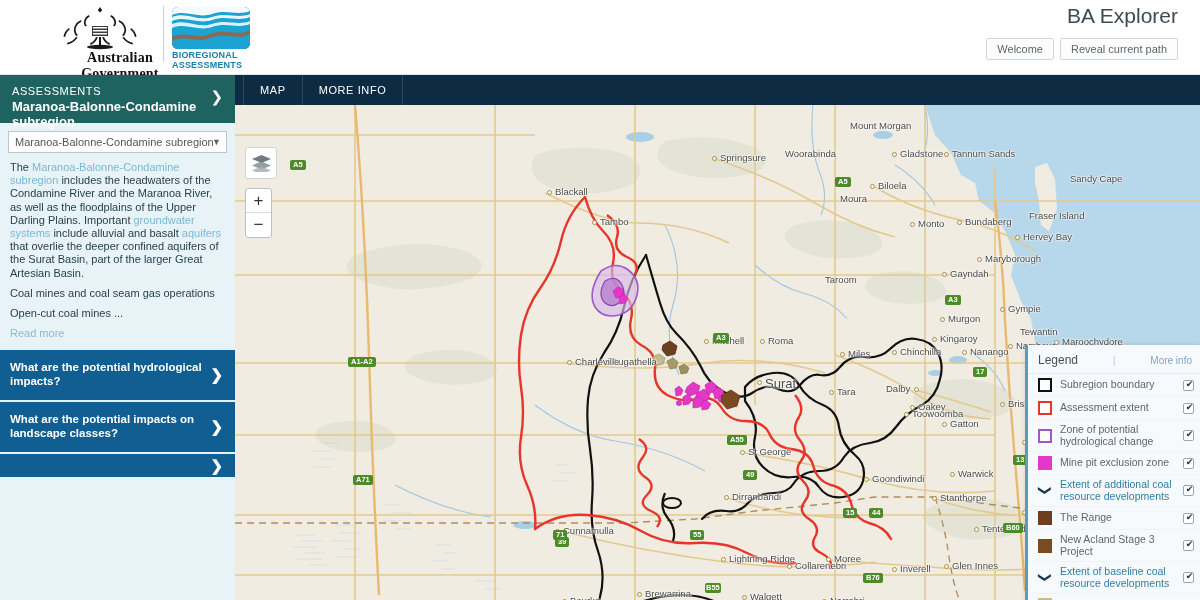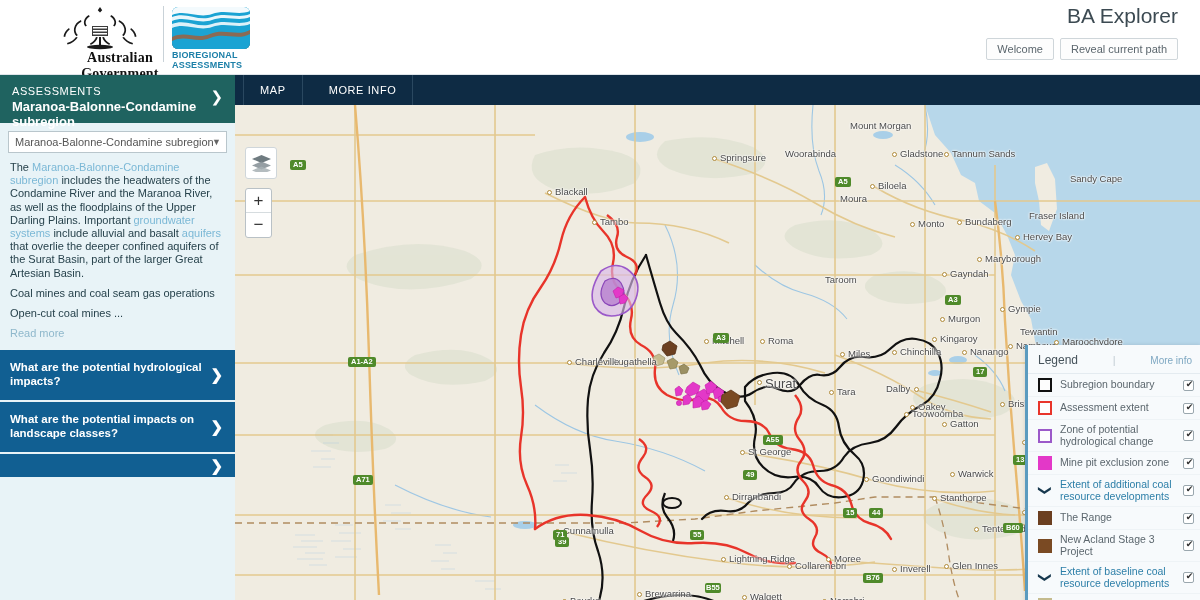--- a/index.html
+++ b/index.html
@@ -78,21 +78,21 @@
     background: #115f92; color: #fff; padding: 11px 30px 12px 10px;
     font-size: 11.5px; font-weight: bold; line-height: 13.5px; position: relative;
     border-bottom: 2px solid #e8f3f7; cursor: pointer;
   }
   .qchev { position: absolute; right: 12px; top: 50%; transform: translateY(-50%); font-size: 15px; }
 
   
   .maparea { position: absolute; left: 235px; top: 75px; width: 965px; height: 525px; overflow: hidden; }
   .maptabs {
     position: absolute; left: 0; top: 0; width: 965px; height: 30px;
-    background: #0e2b44; color: #fff; display: flex; align-items: center; gap: 10px;
+    background: #0e2b44; color: #fff; display: flex; align-items: center;
   }
   .maptab {
     font-size: 11px; letter-spacing: .6px; padding: 0 16px; line-height: 30px; cursor: pointer;
     border-right: 1px solid #2a4860; height: 30px;
   }
   .maptab:first-child { border-left: 1px solid #2a4860; margin-left: 8px; }
 
   .mapcanvas { position: absolute; left: 0; top: 30px; width: 965px; height: 495px; overflow: hidden; background: #cfe4f2; }
   .mapsvg { position: absolute; left: 0; top: 0; }
 
@@ -500,21 +500,21 @@
           <div style="position: absolute; left: 327px; top: 494px; width: 5px; height: 5px; border: 1px solid rgb(176, 138, 58); border-radius: 50%; background: rgb(255, 255, 255);"></div>
           <div style="position: absolute; left: 335px; top: 490px; font-size: 9.5px; color: rgb(74, 74, 74); white-space: nowrap; text-shadow: rgb(255, 255, 255) 0px 0px 2px, rgb(255, 255, 255) 0px 0px 2px, rgb(255, 255, 255) 0px 0px 3px;">Bourke</div>
           <div style="position: absolute; left: 587px; top: 494px; width: 5px; height: 5px; border: 1px solid rgb(176, 138, 58); border-radius: 50%; background: rgb(255, 255, 255);"></div>
           <div style="position: absolute; left: 595px; top: 490px; font-size: 9.5px; color: rgb(74, 74, 74); white-space: nowrap; text-shadow: rgb(255, 255, 255) 0px 0px 2px, rgb(255, 255, 255) 0px 0px 2px, rgb(255, 255, 255) 0px 0px 3px;">Narrabri</div>
           <div style="position: absolute; left: 55px; top: 55px; background: rgb(79, 138, 42); color: rgb(255, 255, 255); font-size: 7.5px; line-height: 10px; padding: 0px 3px; border-radius: 2px; font-weight: bold;">A5</div>
           <div style="position: absolute; left: 600px; top: 72px; background: rgb(79, 138, 42); color: rgb(255, 255, 255); font-size: 7.5px; line-height: 10px; padding: 0px 3px; border-radius: 2px; font-weight: bold;">A5</div>
           <div style="position: absolute; left: 710px; top: 190px; background: rgb(79, 138, 42); color: rgb(255, 255, 255); font-size: 7.5px; line-height: 10px; padding: 0px 3px; border-radius: 2px; font-weight: bold;">A3</div>
           <div style="position: absolute; left: 478px; top: 228px; background: rgb(79, 138, 42); color: rgb(255, 255, 255); font-size: 7.5px; line-height: 10px; padding: 0px 3px; border-radius: 2px; font-weight: bold;">A3</div>
           <div style="position: absolute; left: 113px; top: 252px; background: rgb(79, 138, 42); color: rgb(255, 255, 255); font-size: 7.5px; line-height: 10px; padding: 0px 3px; border-radius: 2px; font-weight: bold;">A1-A2</div>
           <div style="position: absolute; left: 118px; top: 370px; background: rgb(79, 138, 42); color: rgb(255, 255, 255); font-size: 7.5px; line-height: 10px; padding: 0px 3px; border-radius: 2px; font-weight: bold;">A71</div>
-          <div style="position: absolute; left: 528px; top: 330px; background: rgb(79, 138, 42); color: rgb(255, 255, 255); font-size: 7.5px; line-height: 10px; padding: 0px 3px; border-radius: 2px; font-weight: bold; font-family: Liberation Mono, monospace;">A55</div>
+          <div style="position: absolute; left: 492px; top: 330px; background: rgb(79, 138, 42); color: rgb(255, 255, 255); font-size: 7.5px; line-height: 10px; padding: 0px 3px; border-radius: 2px; font-weight: bold;">A55</div>
           <div style="position: absolute; left: 508px; top: 365px; background: rgb(79, 138, 42); color: rgb(255, 255, 255); font-size: 7.5px; line-height: 10px; padding: 0px 3px; border-radius: 2px; font-weight: bold;">49</div>
           <div style="position: absolute; left: 738px; top: 262px; background: rgb(79, 138, 42); color: rgb(255, 255, 255); font-size: 7.5px; line-height: 10px; padding: 0px 3px; border-radius: 2px; font-weight: bold;">17</div>
           <div style="position: absolute; left: 793px; top: 268px; background: rgb(79, 138, 42); color: rgb(255, 255, 255); font-size: 7.5px; line-height: 10px; padding: 0px 3px; border-radius: 2px; font-weight: bold;">M1</div>
           <div style="position: absolute; left: 790px; top: 292px; background: rgb(79, 138, 42); color: rgb(255, 255, 255); font-size: 7.5px; line-height: 10px; padding: 0px 3px; border-radius: 2px; font-weight: bold;">M3</div>
           <div style="position: absolute; left: 795px; top: 316px; background: rgb(79, 138, 42); color: rgb(255, 255, 255); font-size: 7.5px; line-height: 10px; padding: 0px 3px; border-radius: 2px; font-weight: bold;">M2</div>
           <div style="position: absolute; left: 778px; top: 350px; background: rgb(79, 138, 42); color: rgb(255, 255, 255); font-size: 7.5px; line-height: 10px; padding: 0px 3px; border-radius: 2px; font-weight: bold;">13</div>
           <div style="position: absolute; left: 608px; top: 403px; background: rgb(79, 138, 42); color: rgb(255, 255, 255); font-size: 7.5px; line-height: 10px; padding: 0px 3px; border-radius: 2px; font-weight: bold;">15</div>
           <div style="position: absolute; left: 634px; top: 403px; background: rgb(79, 138, 42); color: rgb(255, 255, 255); font-size: 7.5px; line-height: 10px; padding: 0px 3px; border-radius: 2px; font-weight: bold;">44</div>
           <div style="position: absolute; left: 320px; top: 432px; background: rgb(79, 138, 42); color: rgb(255, 255, 255); font-size: 7.5px; line-height: 10px; padding: 0px 3px; border-radius: 2px; font-weight: bold;">39</div>
           <div style="position: absolute; left: 455px; top: 425px; background: rgb(79, 138, 42); color: rgb(255, 255, 255); font-size: 7.5px; line-height: 10px; padding: 0px 3px; border-radius: 2px; font-weight: bold;">55</div>

